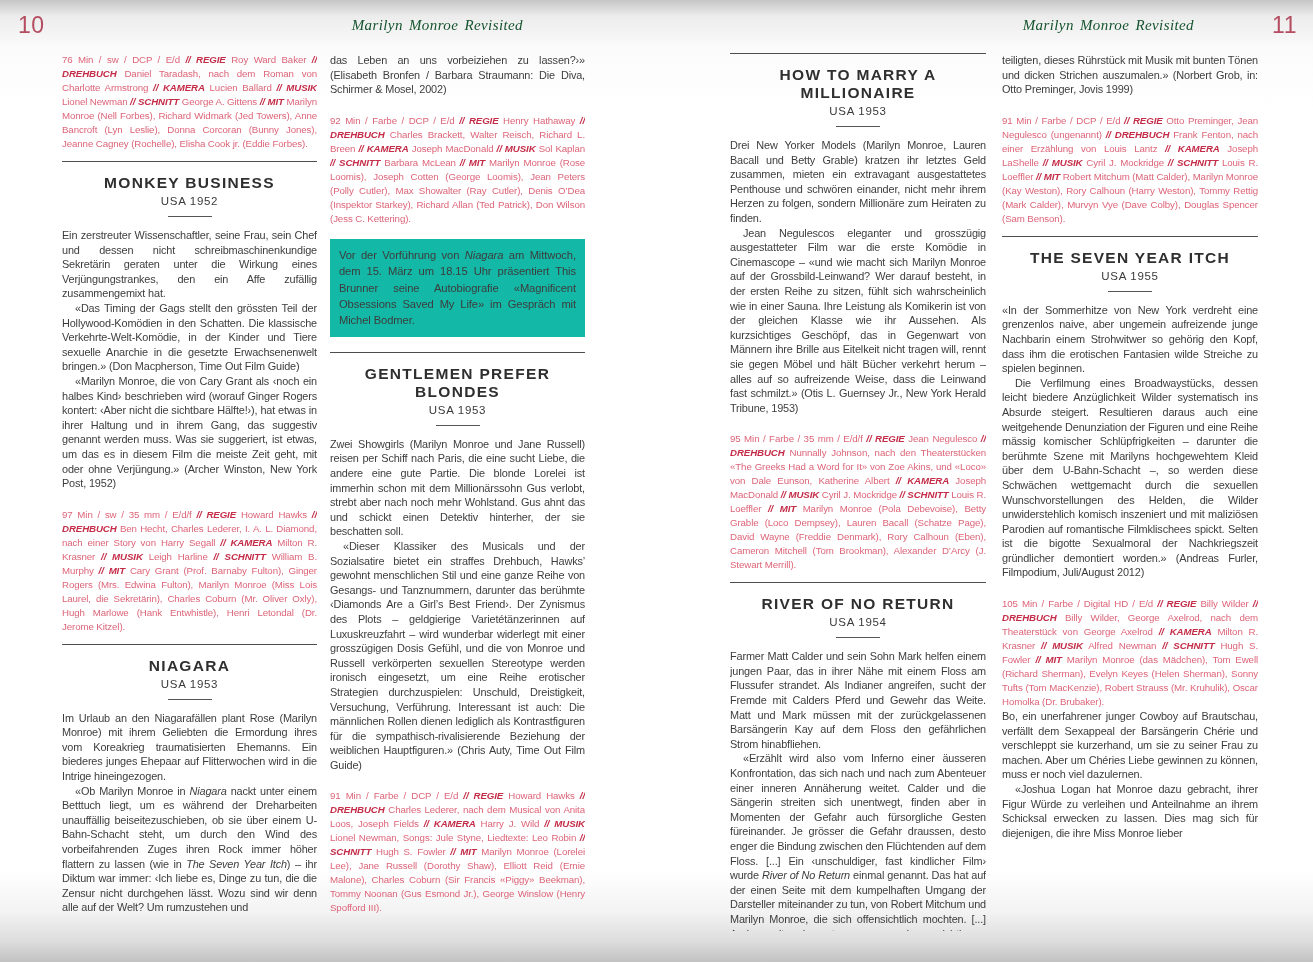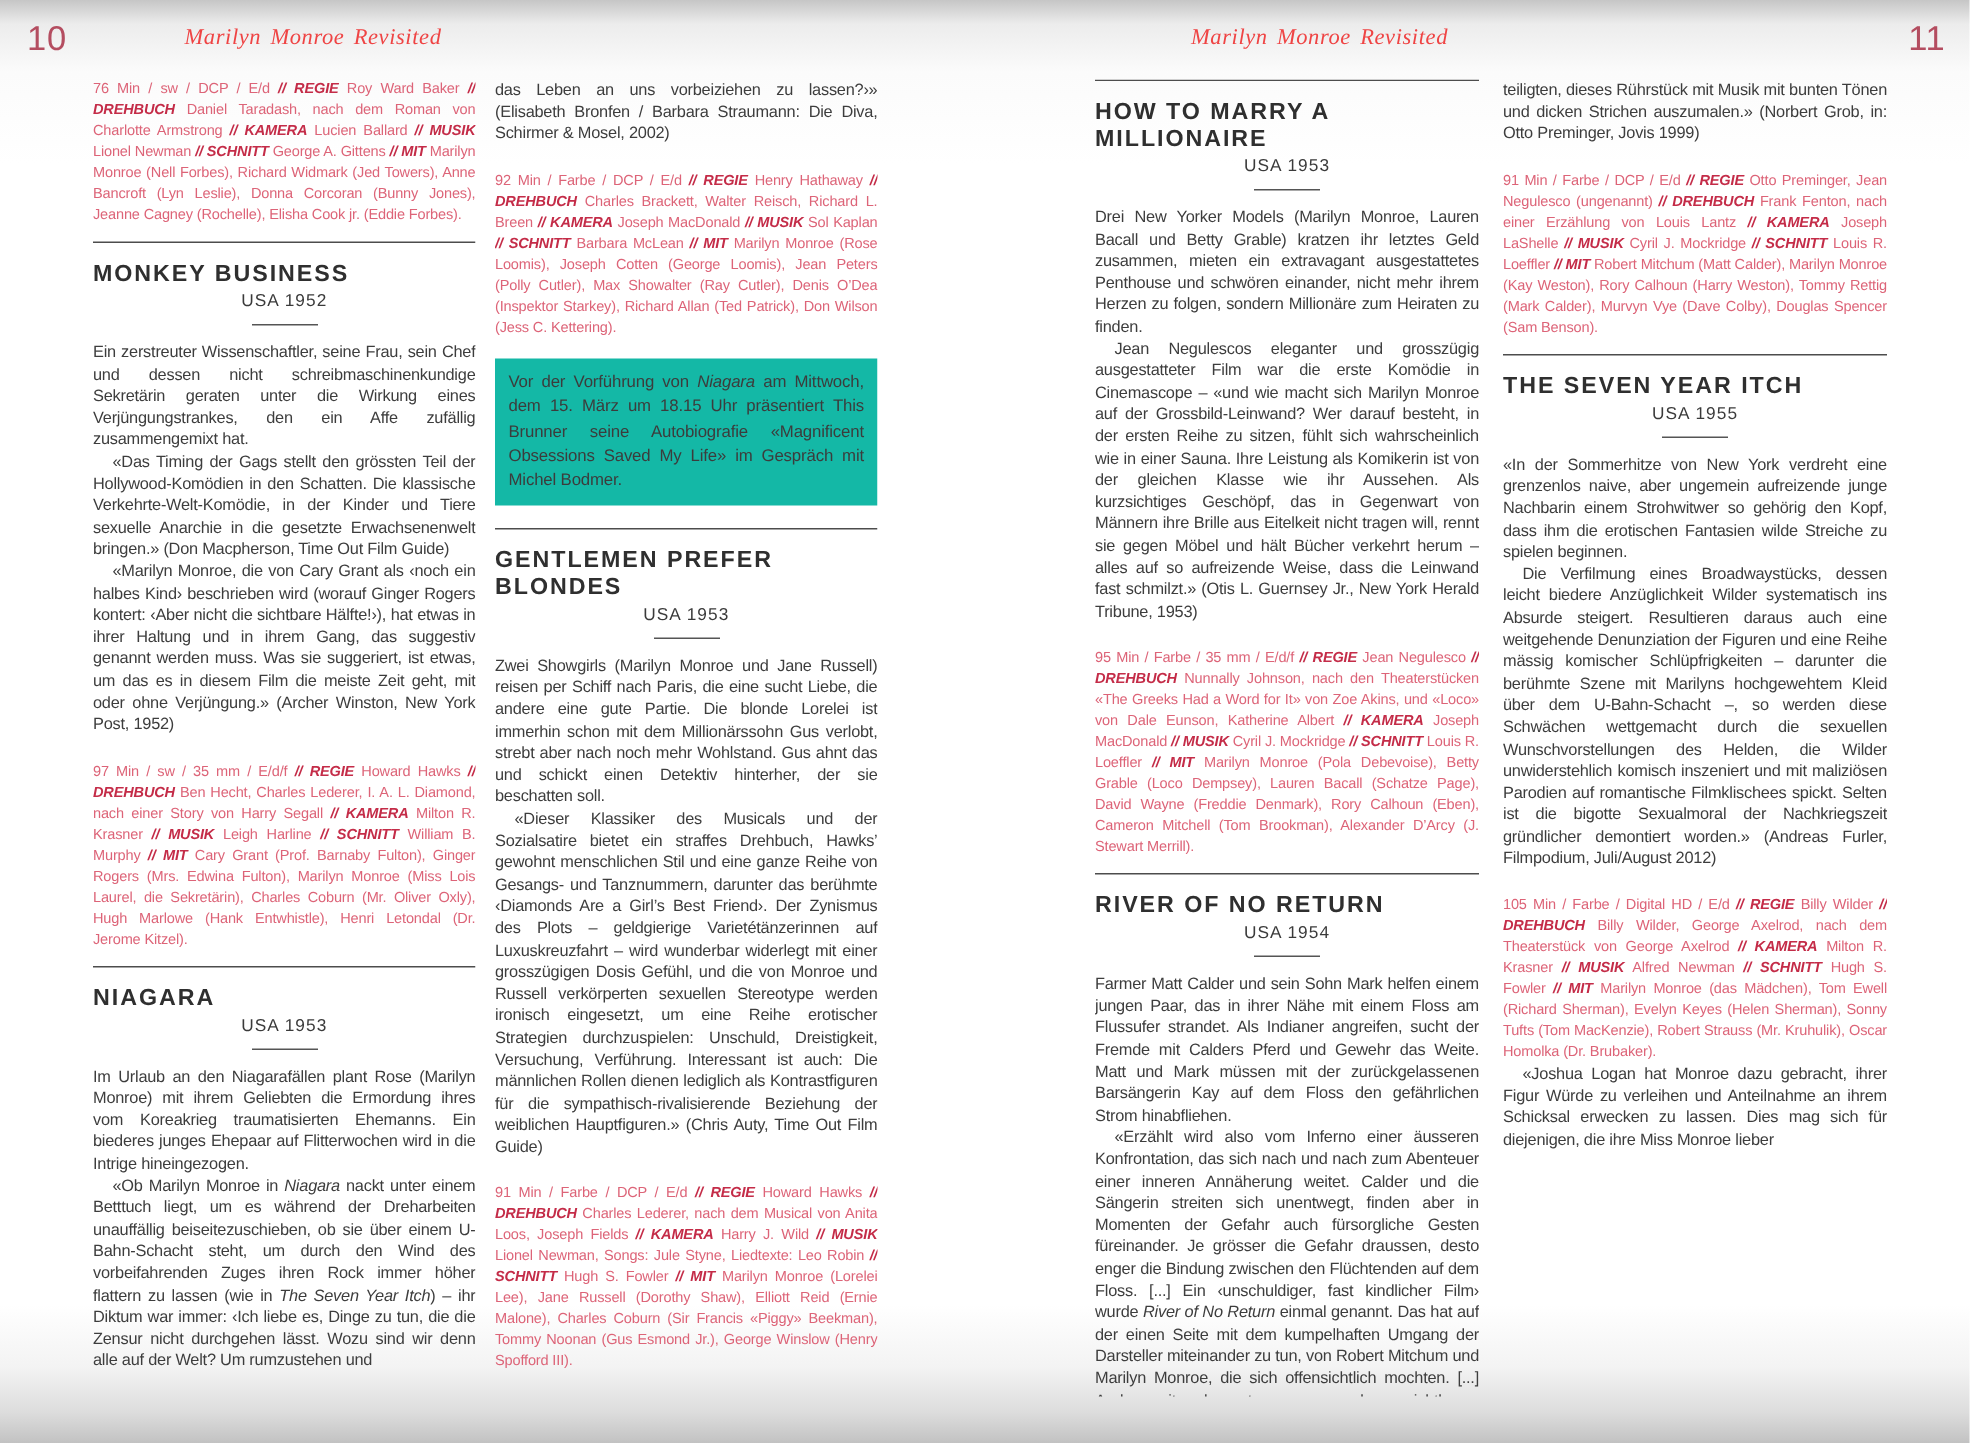--- a/index.html
+++ b/index.html
@@ -9,42 +9,42 @@
     background:linear-gradient(180deg,#c6c6c6 0px,#ececec 16px,#fbfbfb 48px,#ffffff 110px,#ffffff 870px,#f3f3f3 912px,#dcdcdc 942px,#c2c2c2 962px);
   }
   .spread{position:absolute;inset:0;}
   .pagenum{
     position:absolute;top:12px;font-size:23px;color:#b44d60;
     letter-spacing:.5px;
   }
   .pagenum.left{left:18px;}
   .pagenum.right{right:16px;margin-left:42px;}
   .running-head{
-    position:absolute;top:17px;width:400px;text-align:left;
-    font-family:"Liberation Serif",serif;font-style:italic;font-size:15px;color:#ef4444;
+    position:absolute;top:17px;width:400px;text-align:right;
+    font-family:"Liberation Serif",serif;font-style:italic;font-size:15px;color:#14532d;
     letter-spacing:.4px;word-spacing:2px;
   }
   .running-head.left-head{left:123px;}
   .running-head.right-head{left:794px;}
   .col{
     position:absolute;top:53px;height:878px;width:255px;overflow:hidden;
     color:#3d3d3d;
   }
   .col > :first-child{margin-top:0;}
   
   .credits{
     margin-top:17px;text-align:justify;
     font-size:9.7px;line-height:14px;letter-spacing:-.1px;
     color:#dd6478;
   }
   .credits .k{font-weight:bold;color:#c42c48;font-style:italic;}
   
   .film-heading{margin-top:10px;border-top:1px solid #4d4d4d;padding-top:12px;}
   .film-title{
-    margin:0;text-align:left;font-size:15.5px;font-weight:bold;color:#2f2f2f;
+    margin:0;text-align:center;font-size:15.5px;font-weight:bold;color:#2f2f2f;
     letter-spacing:1.3px;
   }
   .film-origin{
     margin-top:3px;text-align:center;font-size:11.5px;color:#3a3a3a;letter-spacing:.7px;
   }
   .heading-underline{width:44px;border-bottom:1px solid #555;margin:9px auto 11px;}
   
   .body-block p{
     margin:0;text-align:justify;
     font-size:10.9px;line-height:14.6px;letter-spacing:-.15px;color:#3d3d3d;
@@ -142,16 +142,17 @@
         <h3 class="film-title">THE SEVEN YEAR ITCH</h3>
         <div class="film-origin">USA 1955</div>
         <div class="heading-underline"></div>
       </div>
       <div class="body-block">
         <p>«In der Sommerhitze von New York verdreht eine grenzenlos naive, aber ungemein aufreizende junge Nachbarin einem Strohwitwer so gehörig den Kopf, dass ihm die erotischen Fantasien wilde Streiche zu spielen beginnen.</p>
         <p class="ind">Die Verfilmung eines Broadwaystücks, dessen leicht biedere Anzüglichkeit Wilder systematisch ins Absurde steigert. Resultieren daraus auch eine weitgehende Denunziation der Figuren und eine Reihe mässig komischer Schlüpfrigkeiten – darunter die berühmte Szene mit Marilyns hochgewehtem Kleid über dem U-Bahn-Schacht –, so werden diese Schwächen wettgemacht durch die sexuellen Wunschvorstellungen des Helden, die Wilder unwiderstehlich komisch inszeniert und mit maliziösen Parodien auf romantische Filmklischees spickt. Selten ist die bigotte Sexualmoral der Nachkriegszeit gründlicher demontiert worden.» (Andreas Furler, Filmpodium, Juli/August 2012)</p>
       </div>
       <div class="credits">105 Min / Farbe / Digital HD / E/d <span class="k">// REGIE</span> Billy Wilder <span class="k">// DREHBUCH</span> Billy Wilder, George Axelrod, nach dem Theaterstück von George Axelrod <span class="k">// KAMERA</span> Milton R. Krasner <span class="k">// MUSIK</span> Alfred Newman <span class="k">// SCHNITT</span> Hugh S. Fowler <span class="k">// MIT</span> Marilyn Monroe (das Mädchen), Tom Ewell (Richard Sherman), Evelyn Keyes (Helen Sherman), Sonny Tufts (Tom MacKenzie), Robert Strauss (Mr. Kruhulik), Oscar Homolka (Dr. Brubaker).</div>
       <div class="body-block">
+        <p>Bo, ein unerfahrener junger Cowboy auf Brautschau, verfällt dem Sexappeal der Barsängerin Chérie und verschleppt sie kurzerhand, um sie zu seiner Frau zu machen. Aber um Chéries Liebe gewinnen zu können, muss er noch viel dazulernen.</p>
         <p class="ind">«Joshua Logan hat Monroe dazu gebracht, ihrer Figur Würde zu verleihen und Anteilnahme an ihrem Schicksal erwecken zu lassen. Dies mag sich für diejenigen, die ihre Miss Monroe lieber</p>
       </div>
     </div>
 </div>
 
 </body></html>

